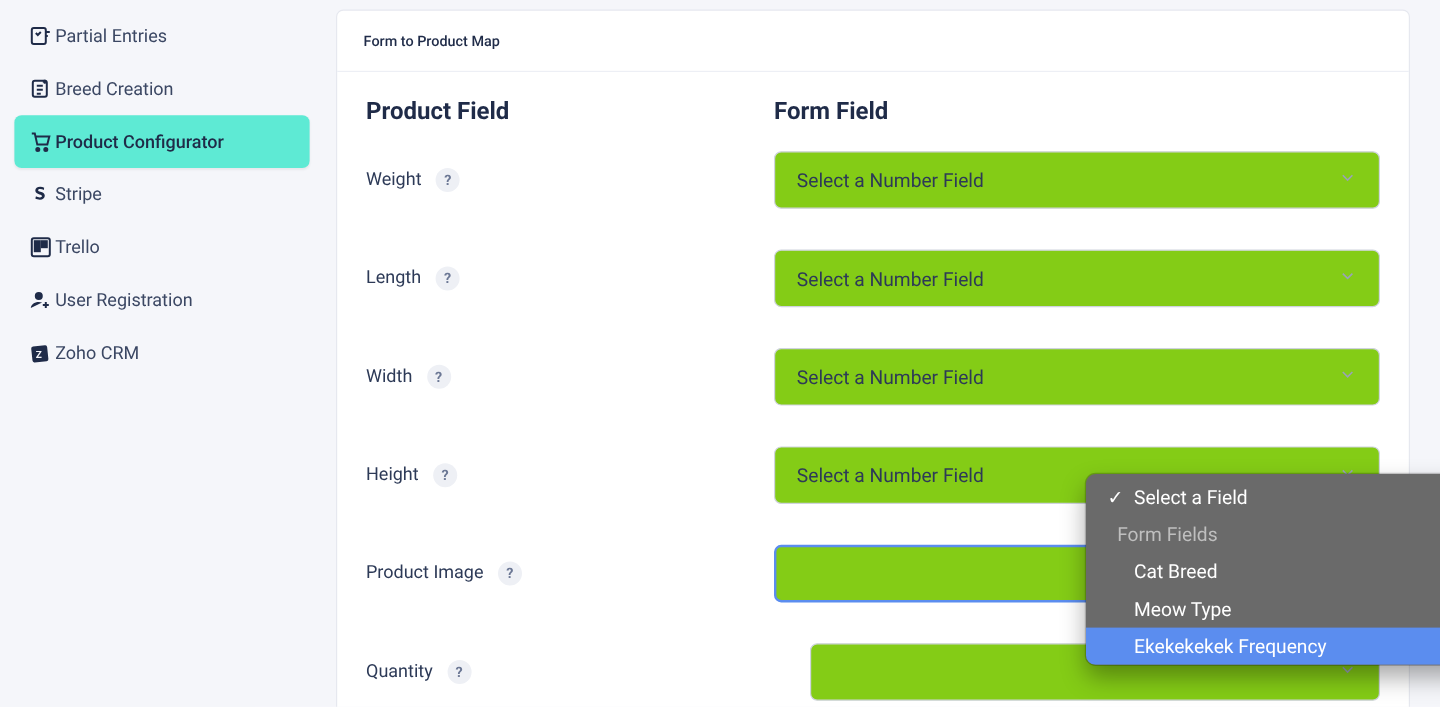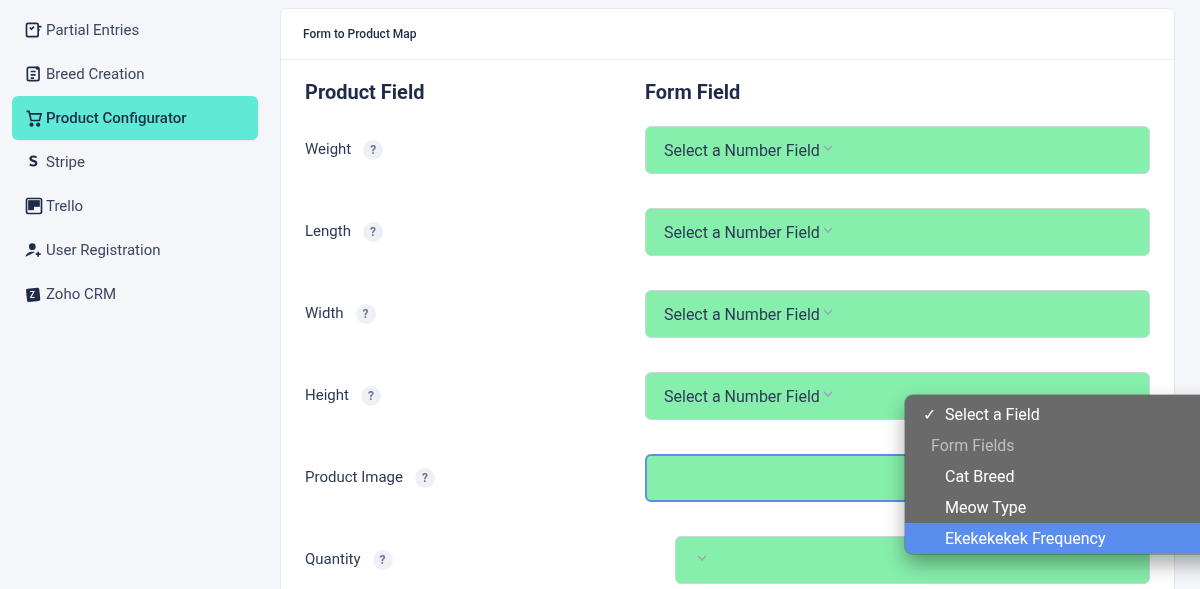--- a/index.html
+++ b/index.html
@@ -105,22 +105,23 @@
   .select-field {
     flex: 1;
     max-width: 516px;
   }
   .select-control {
     height: 48px;
     border: 1px solid #cfd3de;
     border-radius: 6px;
     display: flex;
     align-items: center;
+    justify-content: space-between;
     padding: 0 18px;
-    background: #86efac;
+    background: #84cc16;
     color: #2d3a57;
     font-size: 16px;
     cursor: pointer;
   }
   .select-control.focused {
     border: 2px solid #5b8def;
     height: 48px;
   }
   .chevron {
     color: #9aa2b8;

